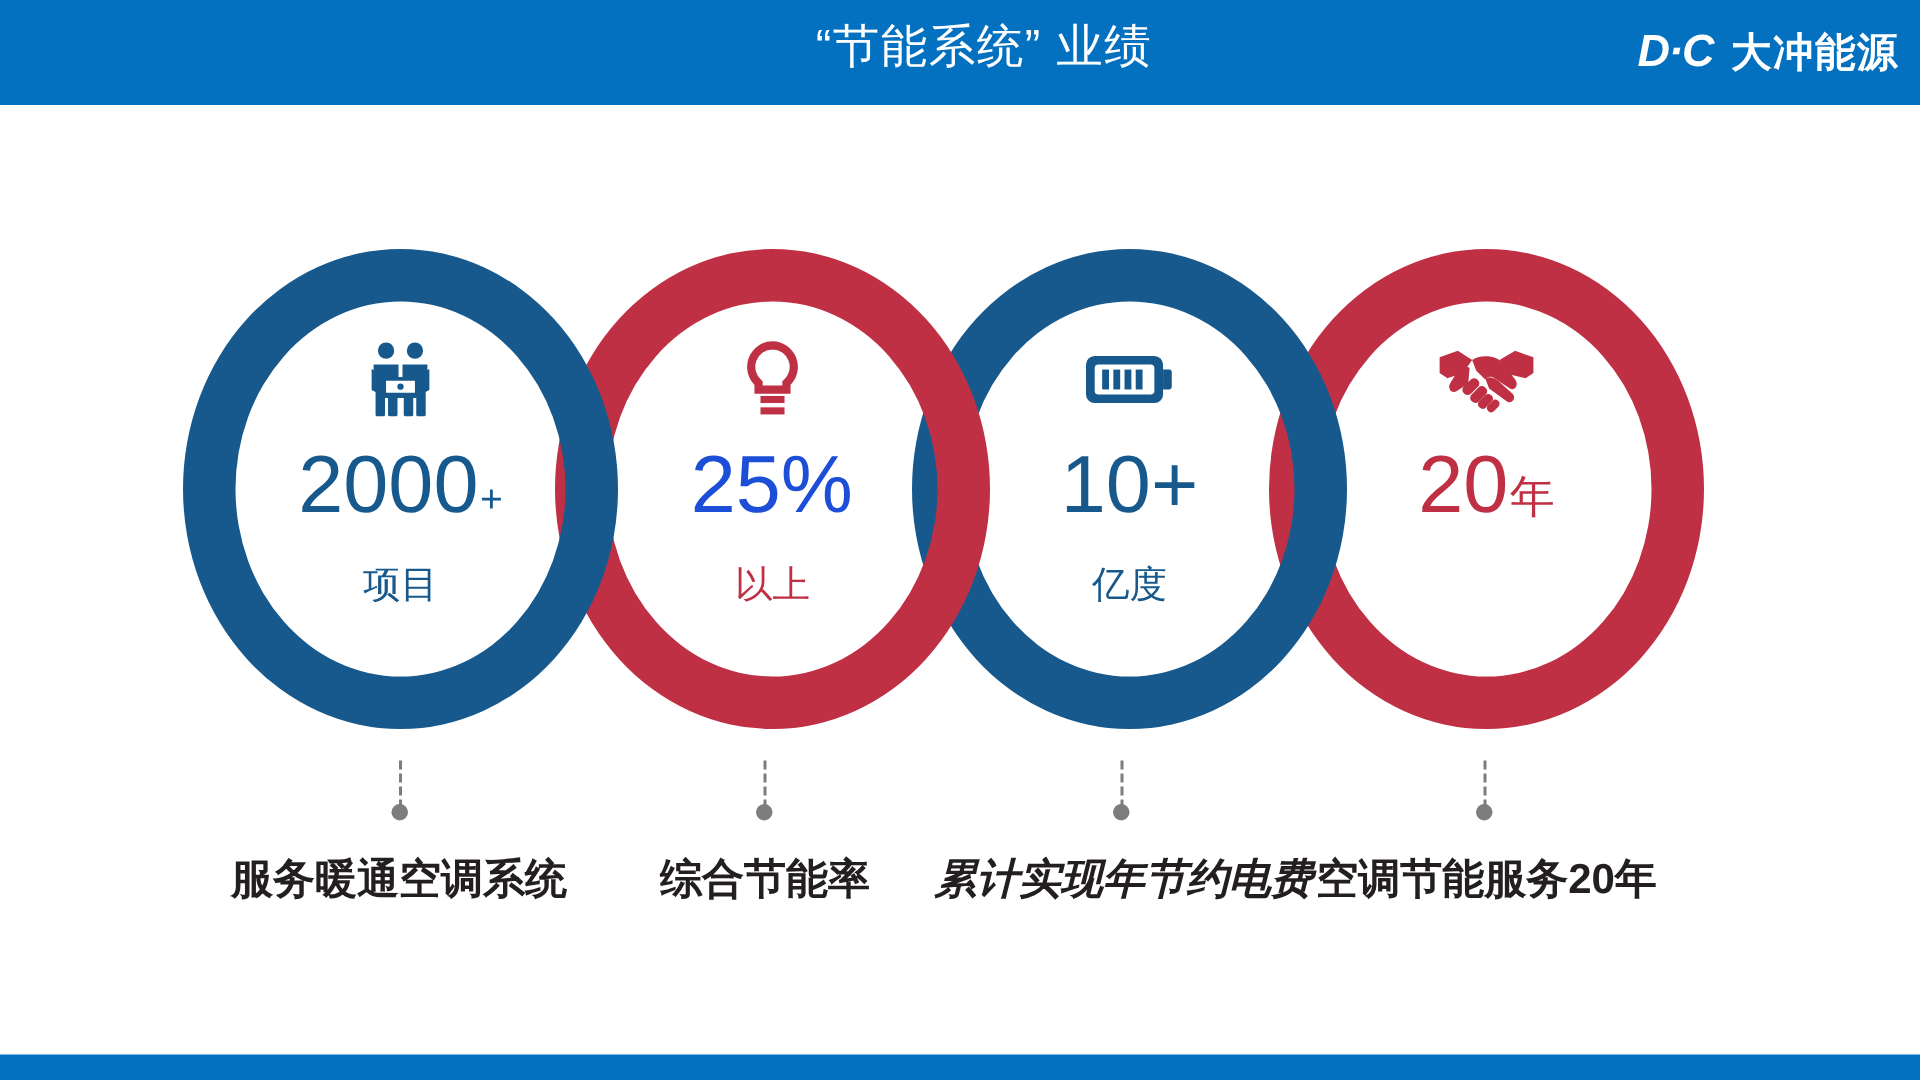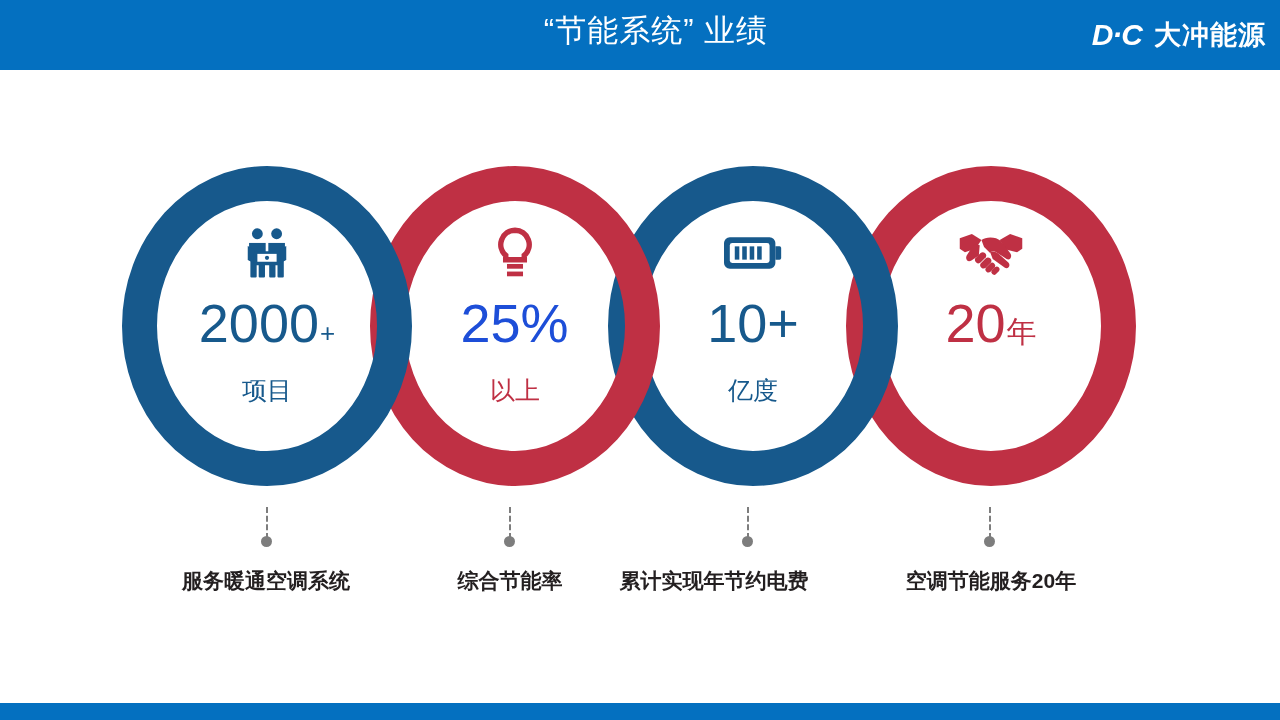--- a/index.html
+++ b/index.html
@@ -148,21 +148,21 @@
   .connector-dot {
     position: absolute;
     width: 11px;
     height: 11px;
     border-radius: 50%;
     background: #7d7d7d;
   }
   .caption {
     position: absolute;
     text-align: center;
-    font-size: 21px;
+    font-size: 28px;
     font-weight: 700;
     color: #231f20;
     white-space: nowrap;
     transform: translateX(-50%);
   }
 </style>
 </head>
 <body>
 
 <div id="header-bar"></div>
@@ -285,18 +285,18 @@
   <div class="connector-dot" style="left:504px; top:536px;"></div>
 
   <div class="connector" style="left:747px; top:507px;"></div>
   <div class="connector-dot" style="left:742px; top:536px;"></div>
 
   <div class="connector" style="left:989px; top:507px;"></div>
   <div class="connector-dot" style="left:984px; top:536px;"></div>
 
   <div class="caption" style="left:266px; top:567px;">服务暖通空调系统</div>
   <div class="caption" style="left:510px; top:567px;">综合节能率</div>
-  <div class="caption" style="left:714px; top:567px;">累计实现年节约电费</div>
+  <div class="caption" style="left:749px; top:567px;font-style:italic;">累计实现年节约电费</div>
   <div class="caption" style="left:991px; top:567px;">空调节能服务20年</div>
 
 </div>
 
 <div id="footer-bar"></div>
 
 </body></html>

